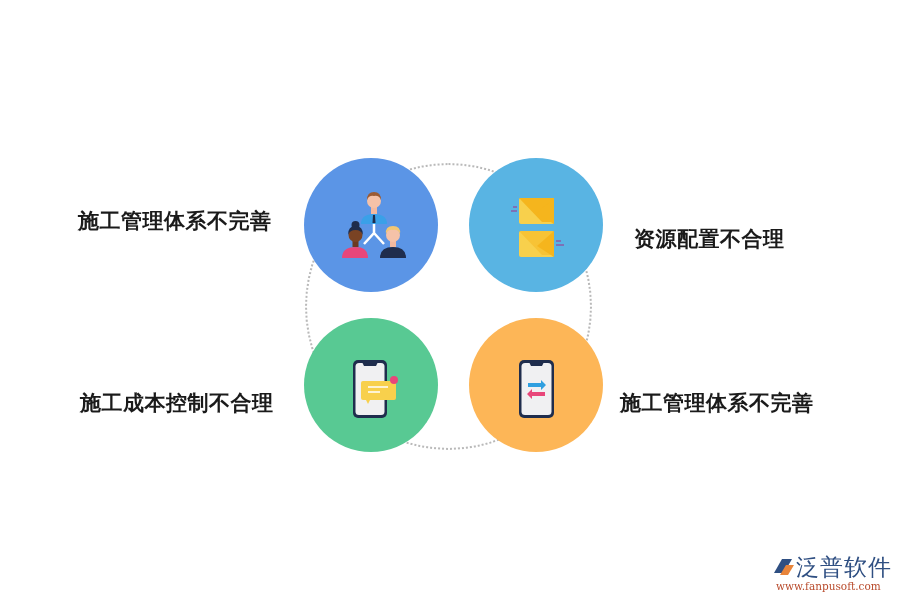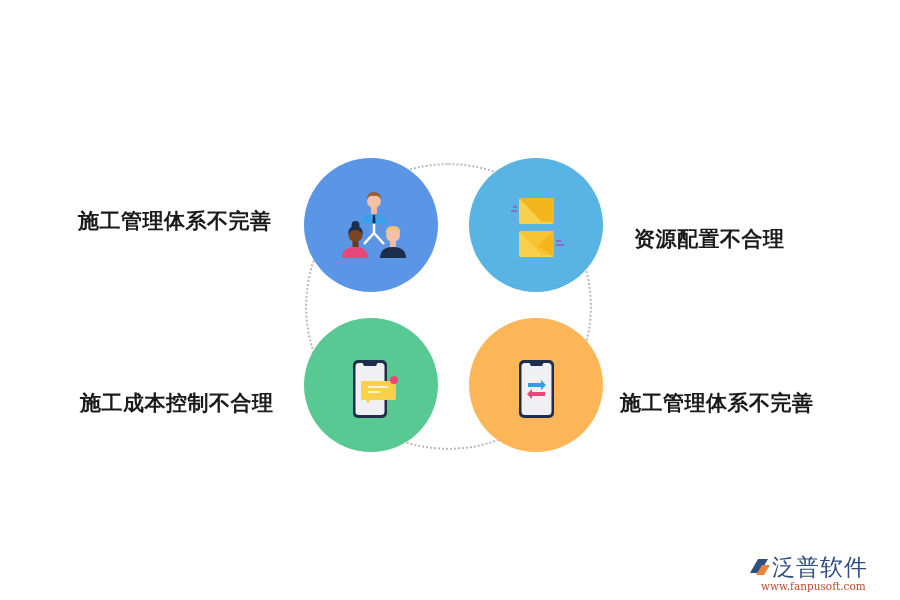--- a/index.html
+++ b/index.html
@@ -12,24 +12,24 @@
   .c2 { left:469px; top:158px; background:#59b4e3; }
   .c3 { left:304px; top:318px; background:#58c993; }
   .c4 { left:469px; top:318px; background:#fdb657; }
   .circle svg { position:absolute; left:0; top:0; width:134px; height:134px; }
   .label { position:absolute; font-size:21px; font-weight:bold; color:#1a1a1a;
            white-space:nowrap; letter-spacing:0.5px; }
   .l1 { left:78px; top:207px; }
   .l2 { left:634px; top:207px;margin-top:18px; }
   .l3 { left:80px; top:389px; }
   .l4 { left:620px; top:389px; }
-  .logo { position:absolute; left:744px; top:552px; width:130px; height:44px; }
+  .logo { position:absolute; left:768px; top:552px; width:130px; height:44px; }
   .logo-name { position:absolute; left:28px; top:0px; font-size:23px; color:#2f4f82; letter-spacing:1px; }
   .logo-url { position:absolute; left:8px; top:28px; font-size:10.5px; color:#b84a2b;
-              font-family:"DejaVu Serif","Liberation Serif",serif;margin-left:9px; }
+              font-family:"DejaVu Serif","Liberation Serif",serif; }
   .logo-mark { position:absolute; left:4px; top:3px; width:24px; height:24px; }
 </style>
 </head>
 <body>
 
 <div class="ring"></div>
 
 <div class="circle c1">
   <svg viewBox="0 0 134 134">
 

